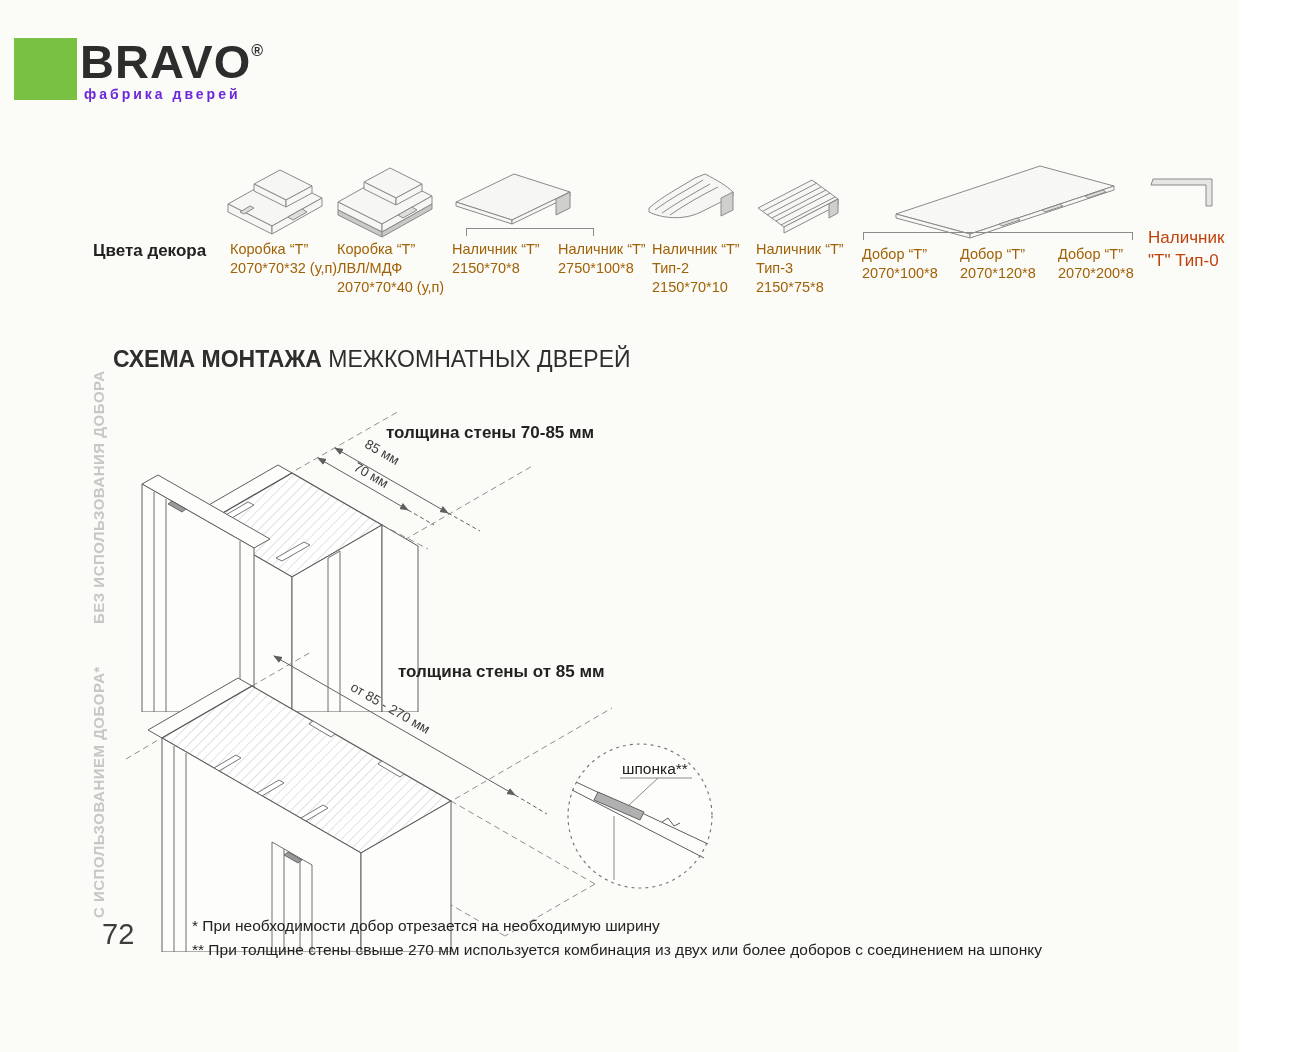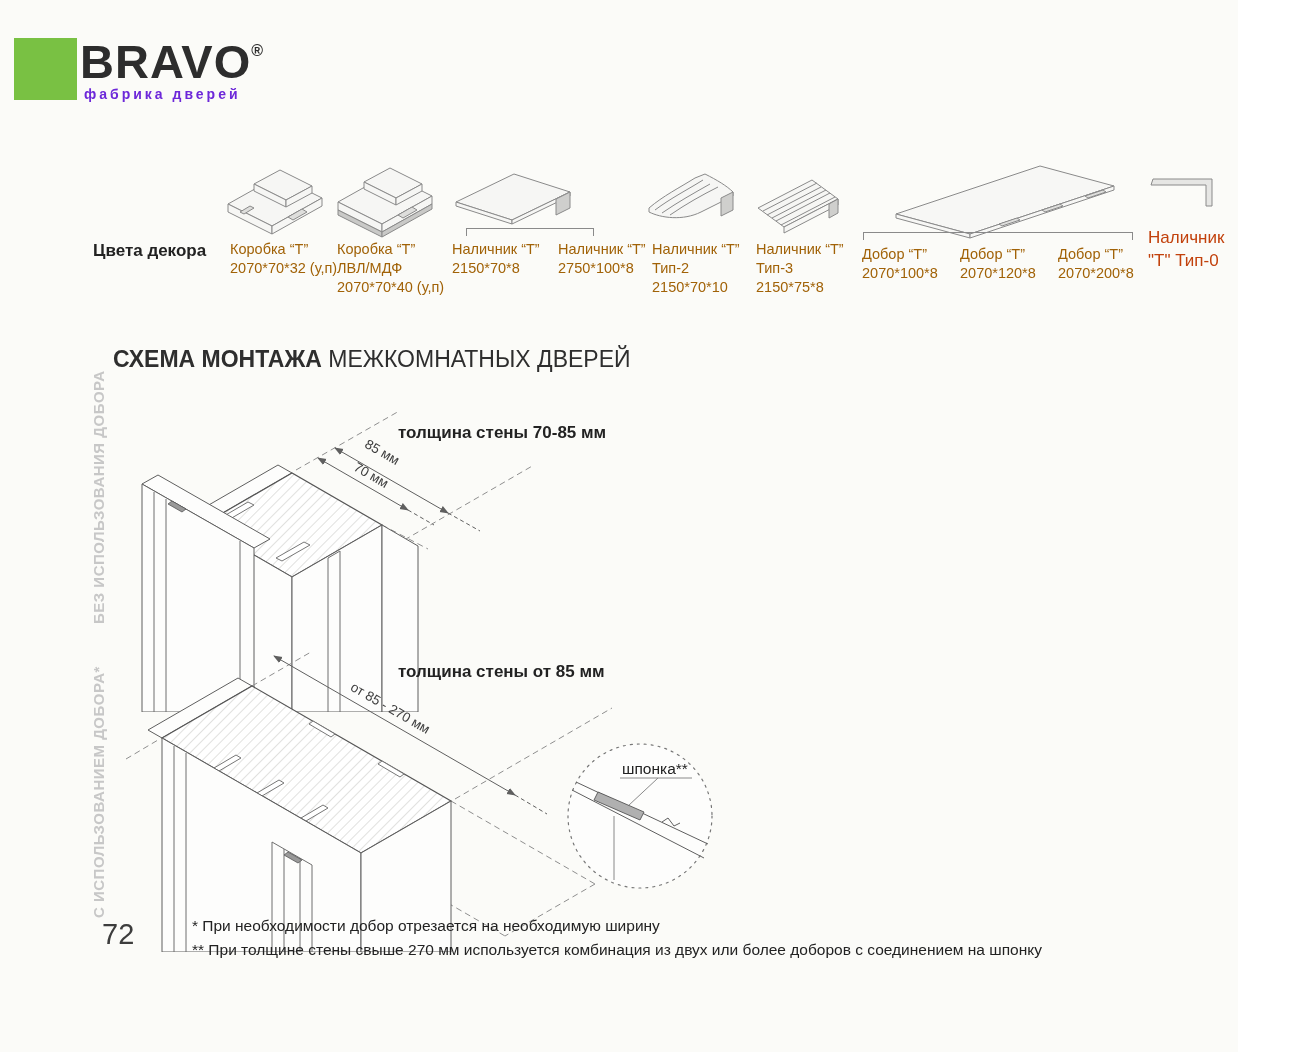--- a/index.html
+++ b/index.html
@@ -164,21 +164,21 @@
     <div>2070*200*8</div>
   </div>
   <div class="abs p-label big" style="left:1148px;top:226px;">
     <div>Наличник</div>
     <div>"Т" Тип-0</div>
   </div>
 
   <div class="abs scheme-title" style="left:93px;top:346px;margin-left:20px;"><span class="b">СХЕМА МОНТАЖА</span><span> МЕЖКОМНАТНЫХ ДВЕРЕЙ</span></div>
 
   <div class="abs side-label" style="left:90px;top:624px;">БЕЗ ИСПОЛЬЗОВАНИЯ ДОБОРА</div>
-  <div class="abs caption" style="left:398px;top:423px;">толщина стены 70-85 мм</div>
+  <div class="abs caption" style="left:386px;top:423px;">толщина стены 70-85 мм</div>
 
   <svg class="abs" style="left:128px;top:412px;" width="540" height="300" viewBox="0 0 540 300">
     <defs>
       <pattern id="hatchA" patternUnits="userSpaceOnUse" width="7" height="7" patternTransform="rotate(45)">
         <line x1="0" y1="0" x2="0" y2="7" stroke="#c3c3bf" stroke-width="1"></line>
       </pattern>
       <marker id="arrA" markerWidth="9" markerHeight="8" refX="8" refY="3.5" orient="auto-start-reverse">
         <path d="M0,0 L9,3.5 L0,7 z" fill="#5f5f5f"></path>
       </marker>
     </defs>

